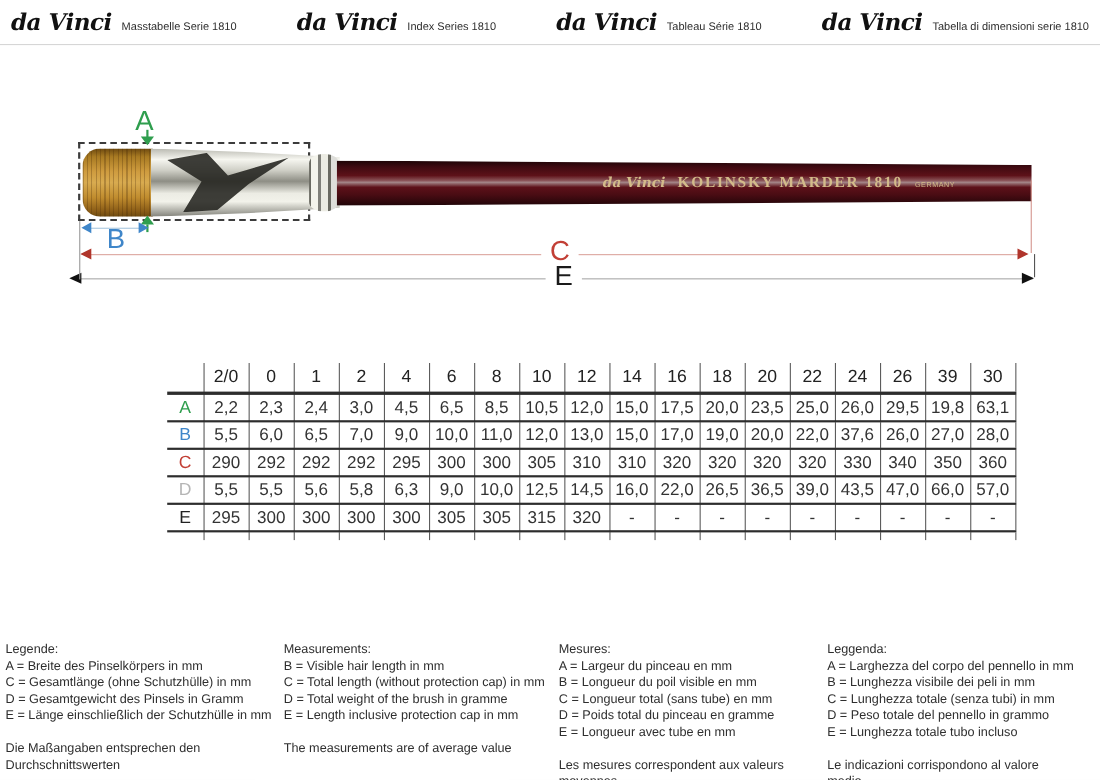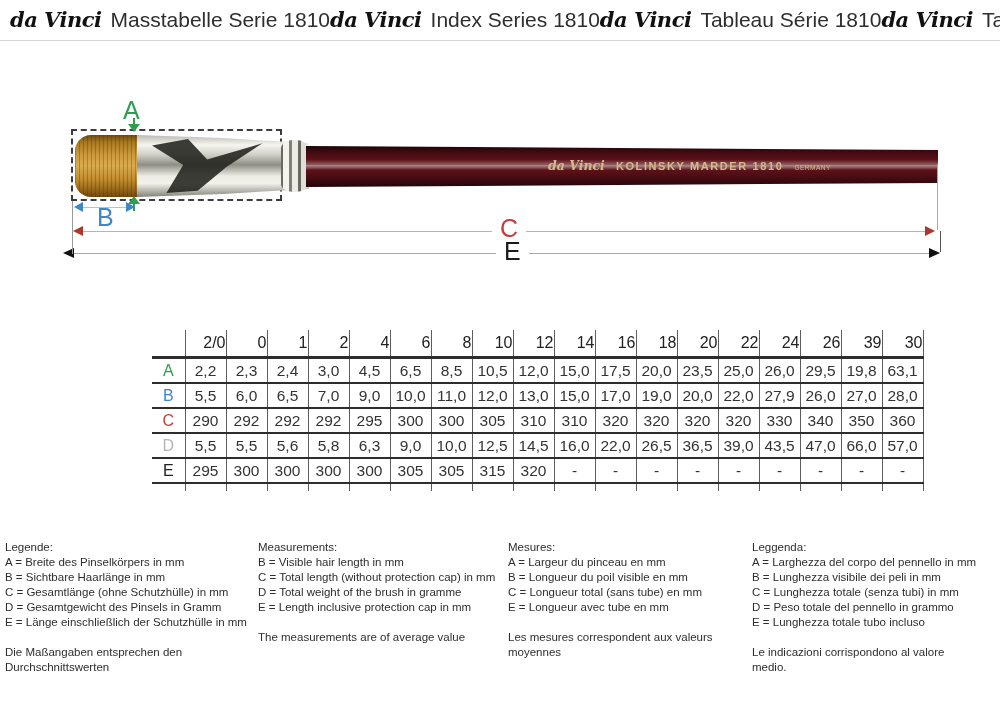--- a/index.html
+++ b/index.html
@@ -12,21 +12,21 @@
   
   #header {
     position:absolute; left:0; top:0; width:1000px; height:38px;
     display:flex; align-items:center; justify-content:space-between; padding:0 10px;
   }
   .brand-group { display:flex; align-items:baseline; gap:9px; }
   .brand-logo {
     font-family:"DejaVu Serif", serif; font-style:italic; font-weight:bold;
     font-size:21px; letter-spacing:-0.5px; color:#111; white-space:nowrap;
   }
-  .brand-title { font-size:21px; color:#2e2e2e; white-space:nowrap; }
+  .brand-title { font-size:10px; color:#2e2e2e; white-space:nowrap; }
   #header-rule { position:absolute; left:0; top:40px; width:1000px; height:1px; background:#d6d6d6; }
 
   
   #figure { position:absolute; inset:0; }
   .dashed-box { position:absolute; left:71px; top:129px; width:211px; height:72px; border:2px dashed #3c3c3c; }
   .bristles {
     position:absolute; left:75px; top:135px; width:64px; height:62px;
     border-radius:16px 0 0 16px;
     background:
       repeating-linear-gradient(90deg, rgba(70,40,6,.28) 0 1px, rgba(0,0,0,0) 1px 4px),
@@ -49,21 +49,21 @@
   .handle {
     position:absolute; left:306px; top:146px; width:632px; height:41px;
     clip-path:polygon(0 0, 100% 10%, 100% 90%, 0 100%);
     background:linear-gradient(180deg,#1c0406 0%,#3f0a11 14%,#5d1119 33%,#8d585c 45%,#a5888a 48%,#5d1119 59%,#490c13 76%,#200508 100%);
   }
   .handle-text {
     position:absolute; left:548px; top:158px; width:300px; height:18px;
     display:flex; align-items:baseline; gap:11px; color:#d3bb8a; white-space:nowrap;
   }
   .handle-brand { font-family:"DejaVu Serif", serif; font-style:italic; font-weight:bold; font-size:12.5px; }
-  .handle-model { font-size:11px; letter-spacing:1.6px; font-weight:bold; }
+  .handle-model { font-size:14px; letter-spacing:1.6px; font-weight:bold;font-family:Liberation Serif, serif; }
   .handle-origin { font-size:6.5px; letter-spacing:.5px; }
 
   
   .dim-letter { position:absolute; font-size:25px; font-weight:400; line-height:1; }
   #a-label { left:123px; top:98px; color:#2f9e4e; }
   #b-label { left:97px;  top:205px; color:#3f86c9; }
   #c-label { left:492px; top:216px; color:#c23f35; background:#fff; padding:0 8px; }
   #e-label { left:496px; top:239px; color:#1a1a1a; background:#fff; padding:0 8px; }
   .tri { position:absolute; width:0; height:0; }
   .stem { position:absolute; background:#2f9e4e; }
@@ -87,29 +87,29 @@
 
   
   #table-wrap { position:absolute; left:152px; top:330px; }
   table { border-collapse:collapse; }
   th, td { text-align:center; font-weight:400; }
   thead th { font-size:16px; padding:4px 0; color:#222; }
   thead tr { border-bottom:3px solid #2d2d2d; }
   tbody tr { border-bottom:2px solid #2d2d2d; }
   tbody tr.stub-row { border-bottom:none; }
   .corner-cell { width:33px; border:none; }
-  .size-cell { width:41px; border-left:1px solid #5c5c5c;text-align:right; }
+  .size-cell { width:41px; border-left:1px solid #5c5c5c; }
   .size-cell.last { border-right:1px solid #5c5c5c; }
   .row-label { font-size:16px; padding:2px 0; }
   td.value-cell { font-size:15.5px; color:#333; padding:2.5px 0; border-left:1px solid #5c5c5c; }
   td.value-cell.last { border-right:1px solid #5c5c5c; }
   tr.stub-row td { height:8px; padding:0; }
 
   
-  .legend-col { position:absolute; top:540px; width:250px; font-size:11.5px; line-height:15px; color:#2e2e2e; }
+  .legend-col { position:absolute; top:584px; width:250px; font-size:11.5px; line-height:15px; color:#2e2e2e; }
   #legend-0 { left:5px; } #legend-1 { left:258px; } #legend-2 { left:508px; } #legend-3 { left:752px; }
   .legend-title { }
   .legend-item { white-space:nowrap; }
   .legend-note { margin-top:15px; max-width:216px; }
 </style>
 </head>
 <body>
 
 <div id="page">
 
@@ -228,21 +228,21 @@
             <td class="value-cell">9,0</td>
             <td class="value-cell">10,0</td>
             <td class="value-cell">11,0</td>
             <td class="value-cell">12,0</td>
             <td class="value-cell">13,0</td>
             <td class="value-cell">15,0</td>
             <td class="value-cell">17,0</td>
             <td class="value-cell">19,0</td>
             <td class="value-cell">20,0</td>
             <td class="value-cell">22,0</td>
-            <td class="value-cell">27,9</td>
+            <td class="value-cell">37,6</td>
             <td class="value-cell">26,0</td>
             <td class="value-cell">27,0</td>
             <td class="value-cell last">28,0</td>
           </tr>
           <tr>
             <th class="row-label" style="color: rgb(194, 63, 53);">C</th>
             <td class="value-cell">290</td>
             <td class="value-cell">292</td>
             <td class="value-cell">292</td>
             <td class="value-cell">292</td>
@@ -325,39 +325,39 @@
             <td class="value-cell last"></td>
           </tr>
         </tbody>
     </table>
   </div>
 
   <div id="legend-root">
       <div class="legend-col" id="legend-0">
         <div class="legend-title">Legende:</div>
         <div class="legend-item">A = Breite des Pinselkörpers in mm</div>
-        <div class="legend-item">B = Sichtbare Haarlänge in mm</div>
         <div class="legend-item">C = Gesamtlänge (ohne Schutzhülle) in mm</div>
         <div class="legend-item">D = Gesamtgewicht des Pinsels in Gramm</div>
         <div class="legend-item">E = Länge einschließlich der Schutzhülle in mm</div>
         <div class="legend-note">Die Maßangaben entsprechen den Durchschnittswerten</div>
       </div>
       <div class="legend-col" id="legend-1">
         <div class="legend-title">Measurements:</div>
         <div class="legend-item">B = Visible hair length in mm</div>
         <div class="legend-item">C = Total length (without protection cap) in mm</div>
         <div class="legend-item">D = Total weight of the brush in gramme</div>
         <div class="legend-item">E = Length inclusive protection cap in mm</div>
         <div class="legend-note">The measurements are of average value</div>
       </div>
       <div class="legend-col" id="legend-2">
         <div class="legend-title">Mesures:</div>
         <div class="legend-item">A = Largeur du pinceau en mm</div>
         <div class="legend-item">B = Longueur du poil visible en mm</div>
         <div class="legend-item">C = Longueur total (sans tube) en mm</div>
+        <div class="legend-item">D = Poids total du pinceau en gramme</div>
         <div class="legend-item">E = Longueur avec tube en mm</div>
         <div class="legend-note">Les mesures correspondent aux valeurs moyennes</div>
       </div>
       <div class="legend-col" id="legend-3">
         <div class="legend-title">Leggenda:</div>
         <div class="legend-item">A = Larghezza del corpo del pennello in mm</div>
         <div class="legend-item">B = Lunghezza visibile dei peli in mm</div>
         <div class="legend-item">C = Lunghezza totale (senza tubi) in mm</div>
         <div class="legend-item">D = Peso totale del pennello in grammo</div>
         <div class="legend-item">E = Lunghezza totale tubo incluso</div>

